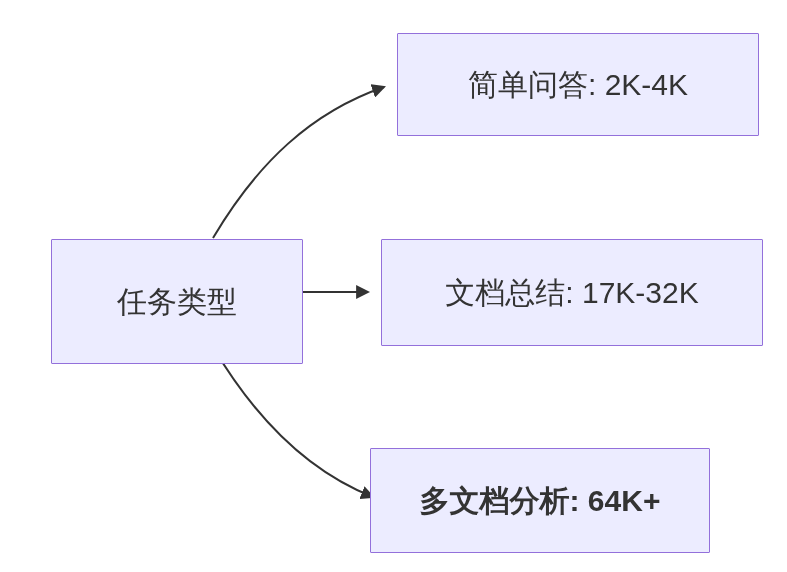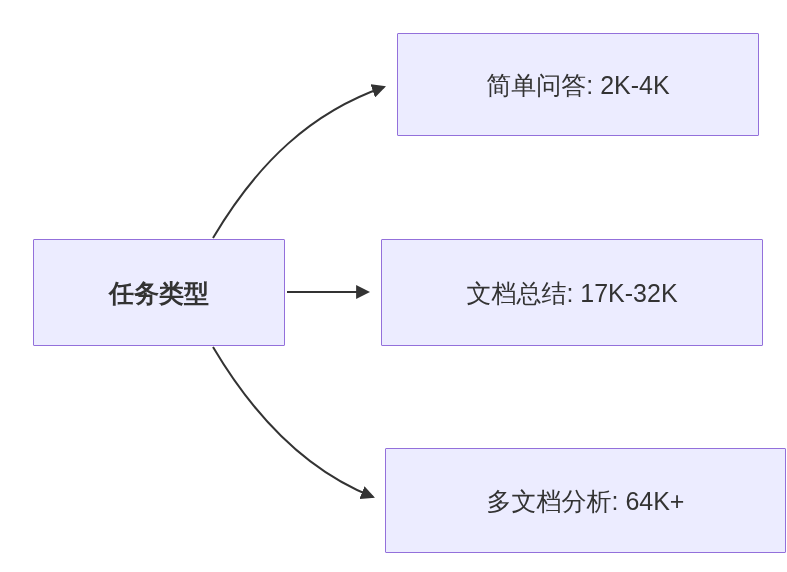--- a/index.html
+++ b/index.html
@@ -24,29 +24,29 @@
   }
   .node {
     position: absolute;
     display: flex;
     align-items: center;
     justify-content: center;
     background: #ECECFF;
     border: 1px solid #9370DB;
     border-radius: 1px;
     color: #333333;
-    font-size: 25px;
+    font-size: 30px;
     line-height: 1.2;
     text-align: center;
     white-space: nowrap;
   }
-  .node-root   { left: 33px;  top: 239px; width: 252px; height: 107px; font-weight: bold; }
+  .node-root   { left: 51px;  top: 239px; width: 252px; height: 125px; }
   .node-top    { left: 397px; top: 33px;  width: 362px; height: 103px; }
   .node-mid    { left: 381px; top: 239px; width: 382px; height: 107px; }
-  .node-bottom { left: 385px; top: 448px; width: 401px; height: 105px; }
+  .node-bottom { left: 370px; top: 448px; width: 340px; height: 105px; font-weight: bold; }
 </style>
 </head>
 <body>
 
 <div class="canvas">
 
   <svg class="edges" width="787" height="572" viewBox="0 0 787 572" xmlns="http://www.w3.org/2000/svg">
     <defs>
       <marker id="arrowhead" viewBox="0 0 10 10" refX="8.5" refY="5" markerWidth="7" markerHeight="7" orient="auto-start-reverse">
         <path d="M 0 0 L 10 5 L 0 10 z" fill="#333333"></path>

